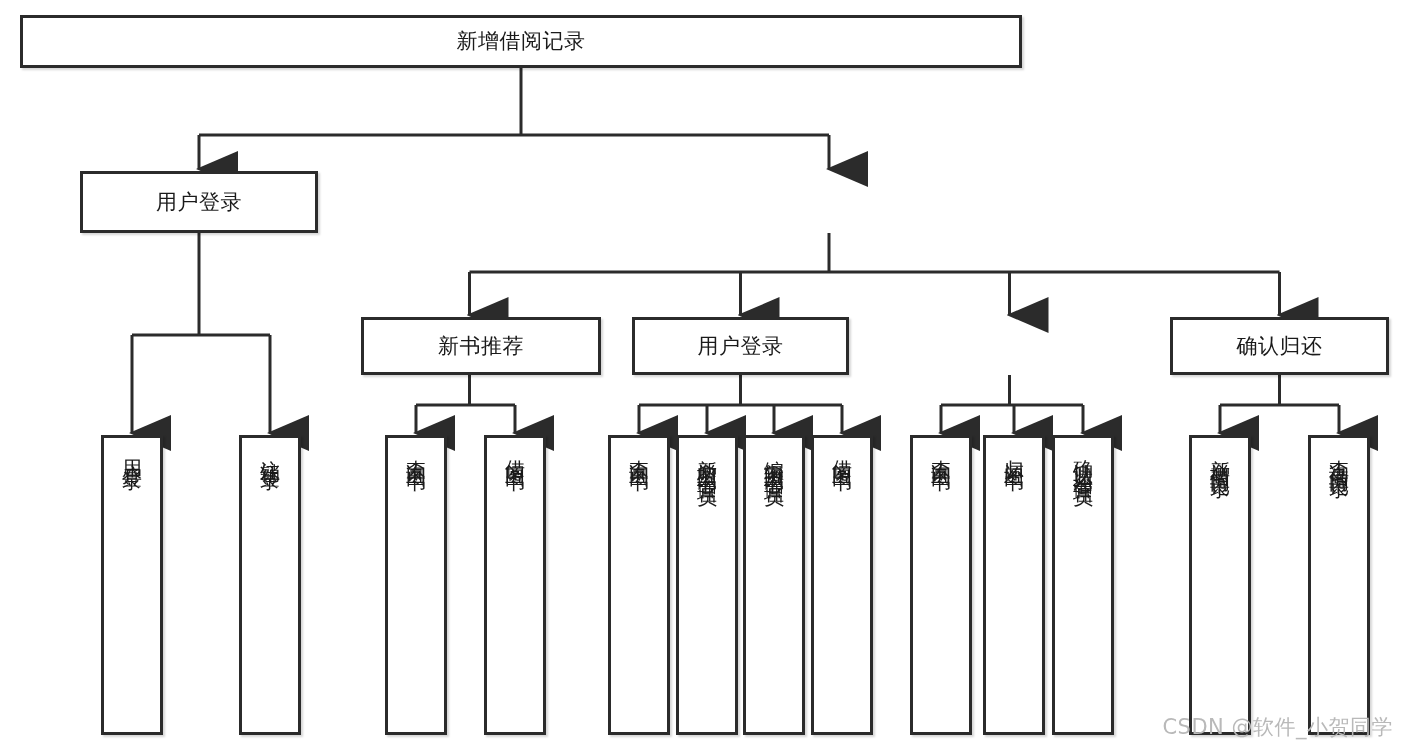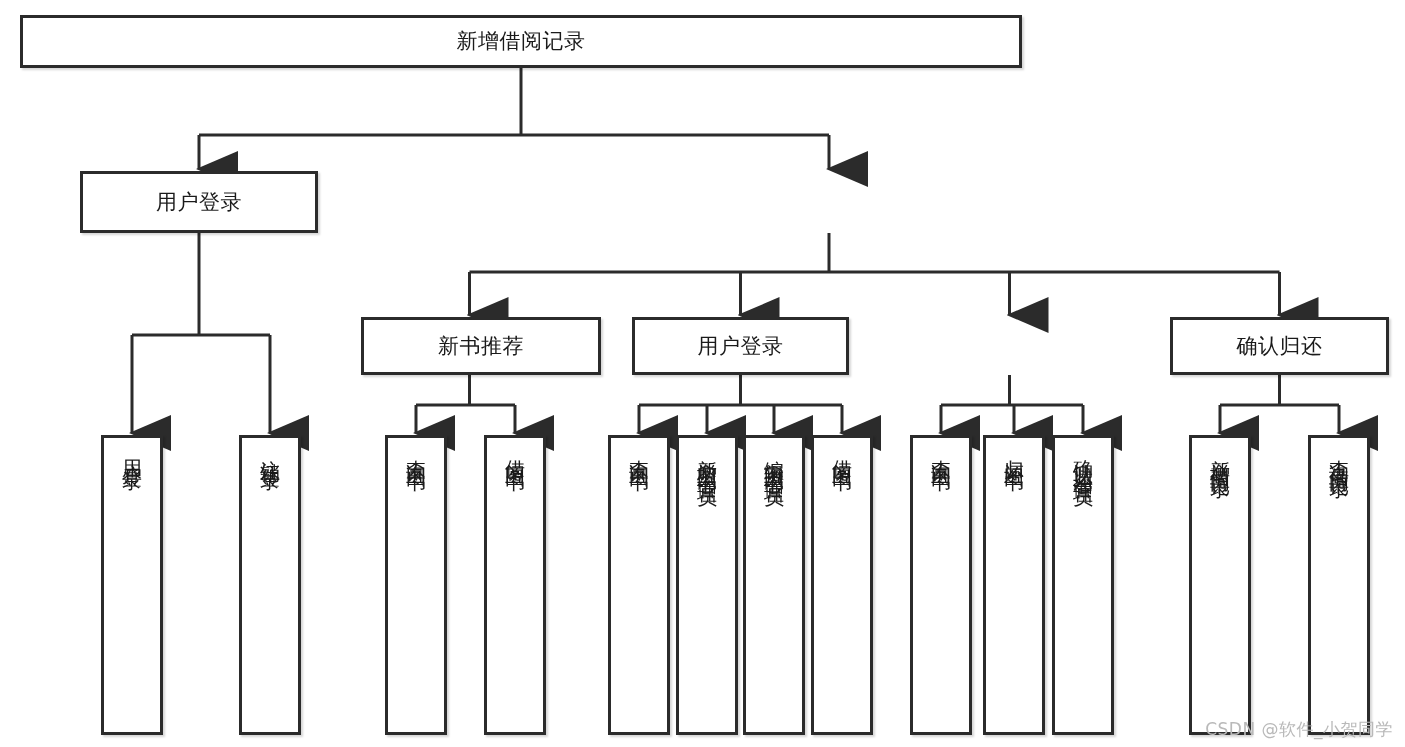--- a/index.html
+++ b/index.html
@@ -54,21 +54,21 @@
     top: 0;
     width: 1405px;
     height: 747px;
     pointer-events: none;
   }
   .watermark {
     position: absolute;
     right: 12px;
     bottom: 6px;
     color: #b9b9b9;
-    font-size: 17px;
+    font-size: 21px;
     letter-spacing: 0.5px;
     white-space: nowrap;
   }
 </style>
 </head>
 <body>
 
 <div id="canvas">
 
   <svg class="links" viewBox="0 0 1405 747">

